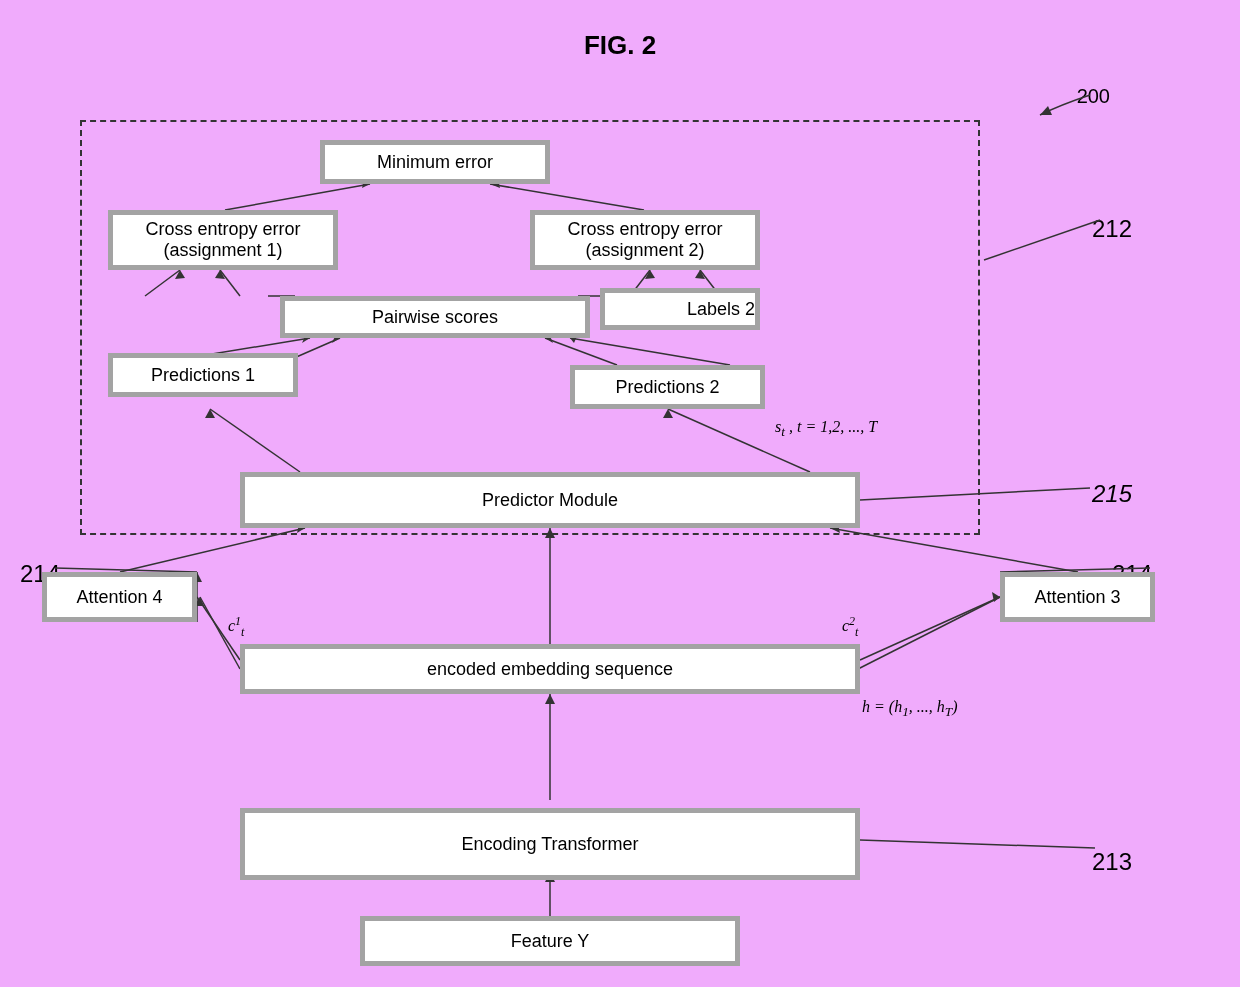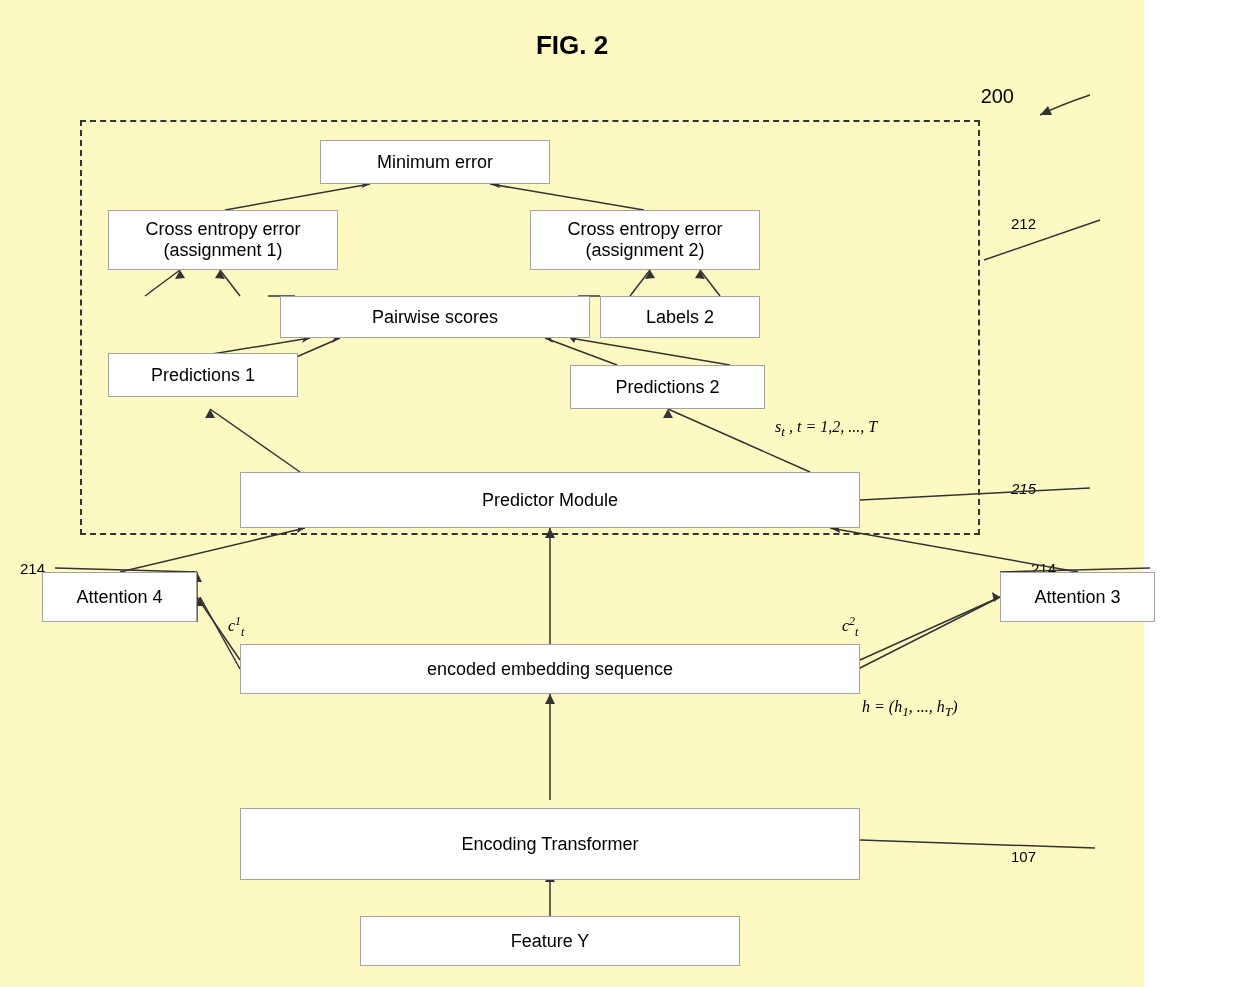--- a/index.html
+++ b/index.html
@@ -6,24 +6,24 @@
     body {
       background: #fff;
       font-family: 'Times New Roman', Times, serif;
       width: 1240px;
       height: 987px;
       position: relative;
       overflow: hidden;
     }
 
     .page {
-      width: 1144px;
+      width: 1240px;
       height: 987px;
       position: relative;
-      background: #fef9c3;
+      background: #f0abfc;
     }
 
     .fig-title {
       position: absolute;
       top: 30px;
       left: 50%;
       transform: translateX(-50%);
       font-size: 26px;
       font-weight: bold;
       font-family: Arial, sans-serif;
@@ -35,21 +35,21 @@
       top: 120px;
       left: 80px;
       width: 900px;
       height: 415px;
       border: 2.5px dashed #333;
     }
 
     
     .box {
       position: absolute;
-      border: 1px solid #a3a3a3;
+      border: 5px solid #a3a3a3;
       background: #fff;
       display: flex;
       align-items: center;
       justify-content: center;
       text-align: center;
       font-size: 18px;
       font-family: Arial, sans-serif;
     }
 
     
@@ -79,24 +79,25 @@
     
     .box-labels1 {
       top: 296px;
       left: 108px;
       width: 160px;
       height: 42px;
     }
 
     
     .box-labels2 {
-      top: 296px;
+      top: 288px;
       left: 600px;
       width: 160px;
       height: 42px;
+      justify-content: flex-end;
     }
 
     
     .box-pairwise {
       top: 296px;
       left: 280px;
       width: 310px;
       height: 42px;
     }
 
@@ -161,21 +162,21 @@
     .box-feature-y {
       top: 916px;
       left: 360px;
       width: 380px;
       height: 50px;
     }
 
     
     .ref-label {
       position: absolute;
-      font-size: 15px;
+      font-size: 24px;
       font-family: Arial, sans-serif;
     }
 
     
     .lines-svg {
       position: absolute;
       top: 0;
       left: 0;
       width: 1240px;
       height: 987px;
@@ -196,21 +197,21 @@
 <div class="page">
 
   <div class="fig-title">FIG. 2</div>
 
   <div style="position:absolute; top:85px; right:130px; font-size:20px; font-family:Arial,sans-serif;text-align:center;">200</div>
 
   <div class="outer-dashed"></div>
 
   <div class="ref-label" style="top:215px; right:108px;">212</div>
 
-  <div class="ref-label" style="top:848px; right:108px;">107</div>
+  <div class="ref-label" style="top:848px; right:108px;">213</div>
 
   <div class="ref-label" style="top:560px; left:20px;">214</div>
 
   <div class="ref-label" style="top:560px; right:88px;">214</div>
 
   <div class="ref-label" style="top:480px; right:108px;font-style:italic;">215</div>
 
   <svg class="lines-svg">
 
     <path d="M 1090,95 Q 1060,105 1040,115" stroke="#333" stroke-width="1.5" fill="none"></path>

